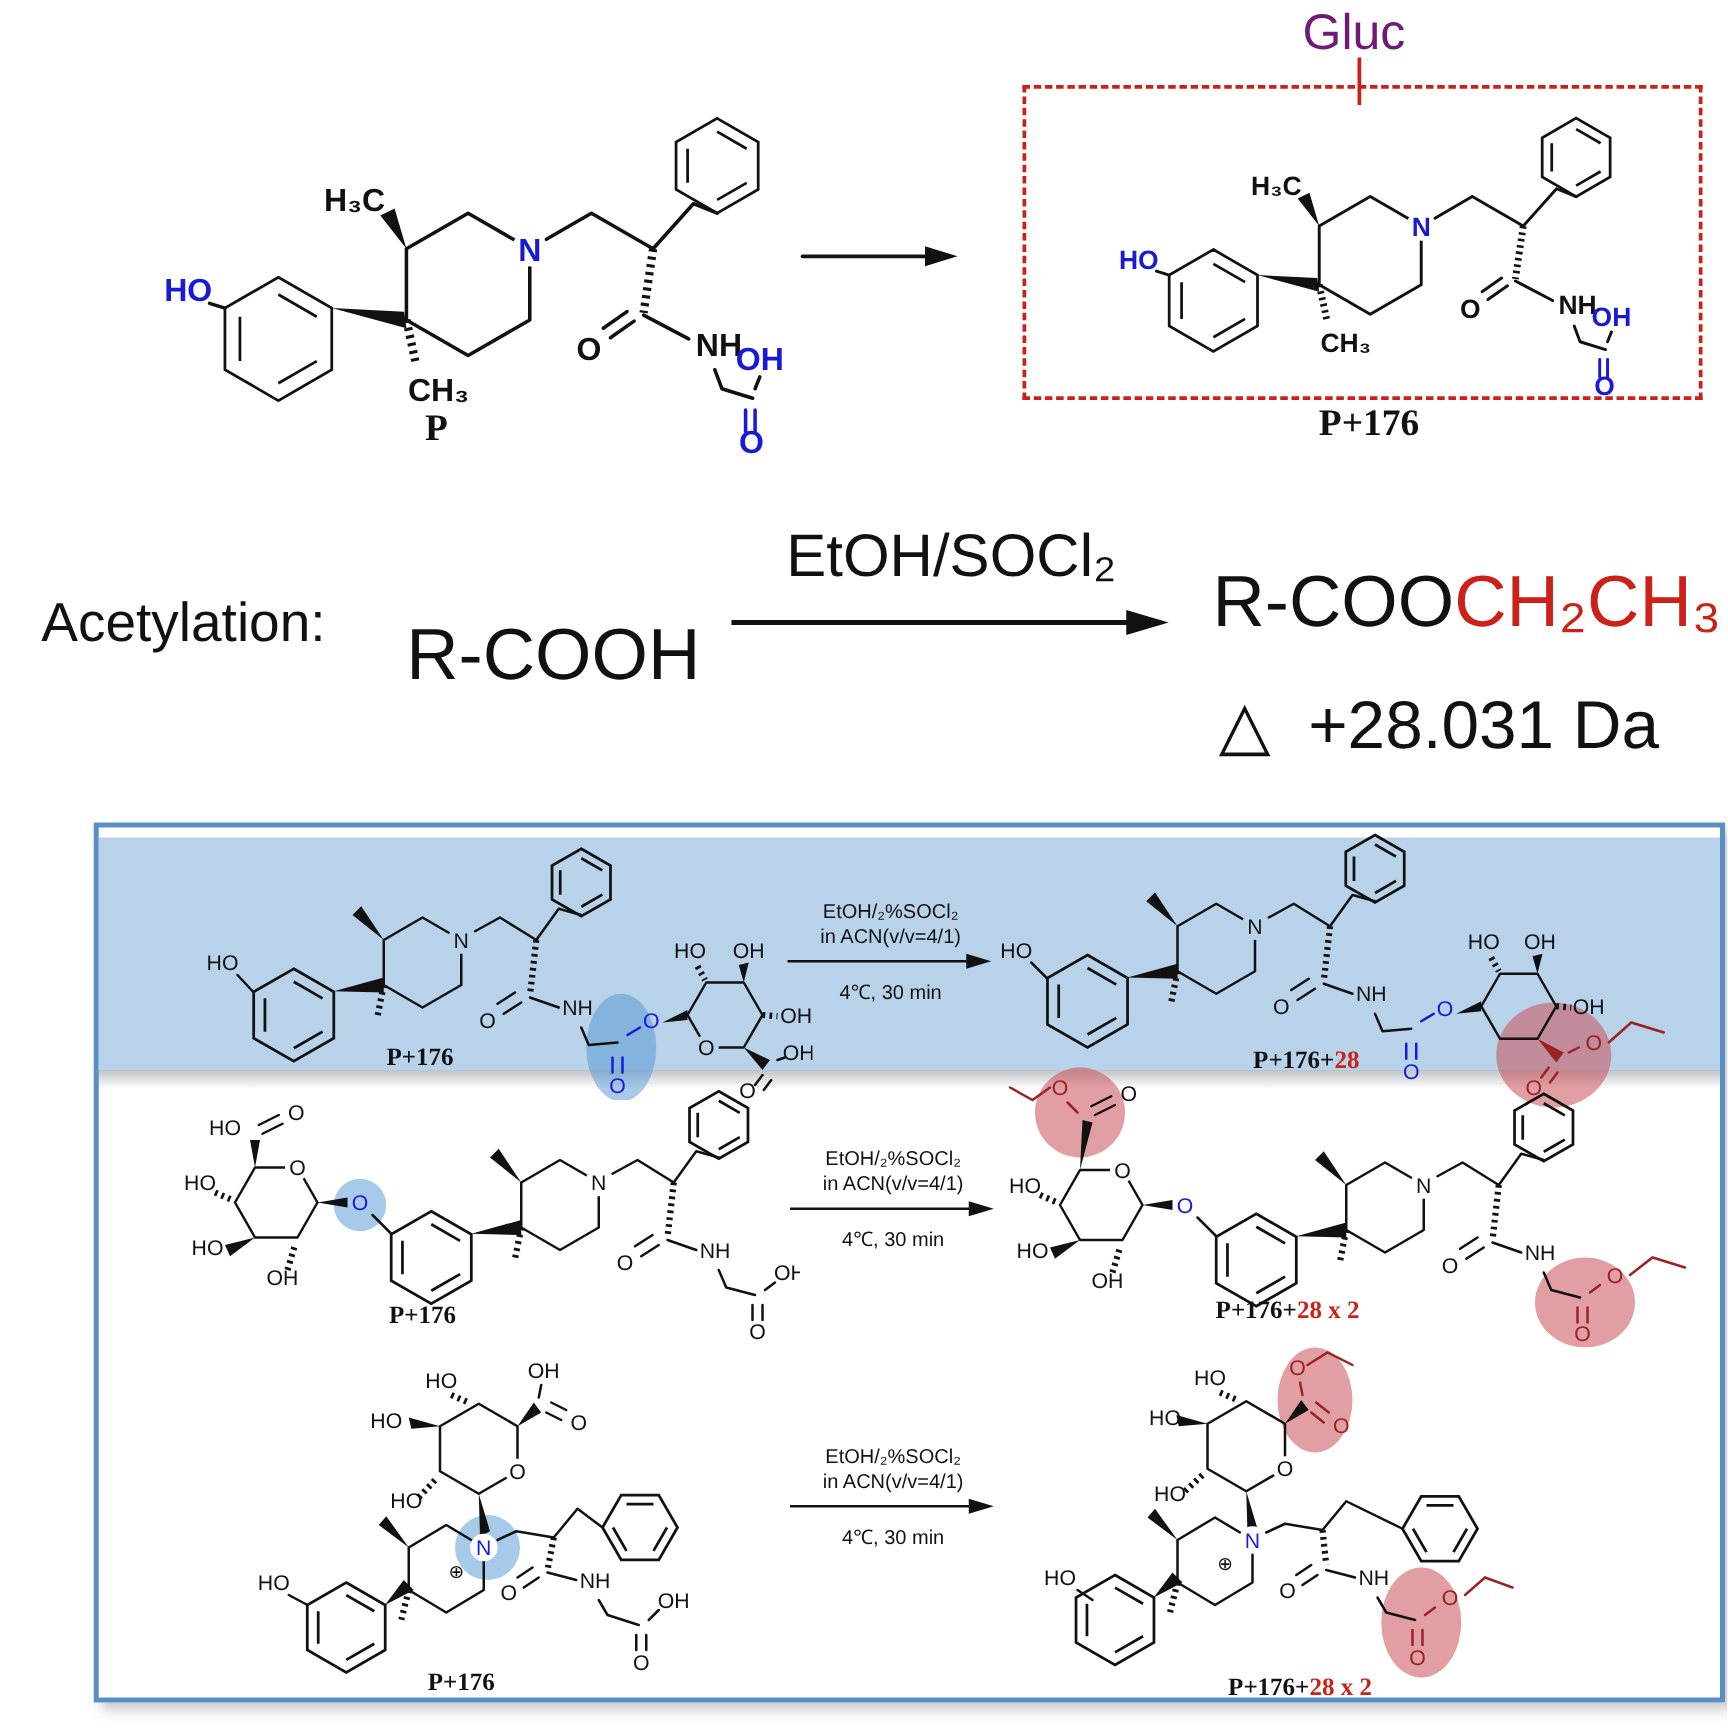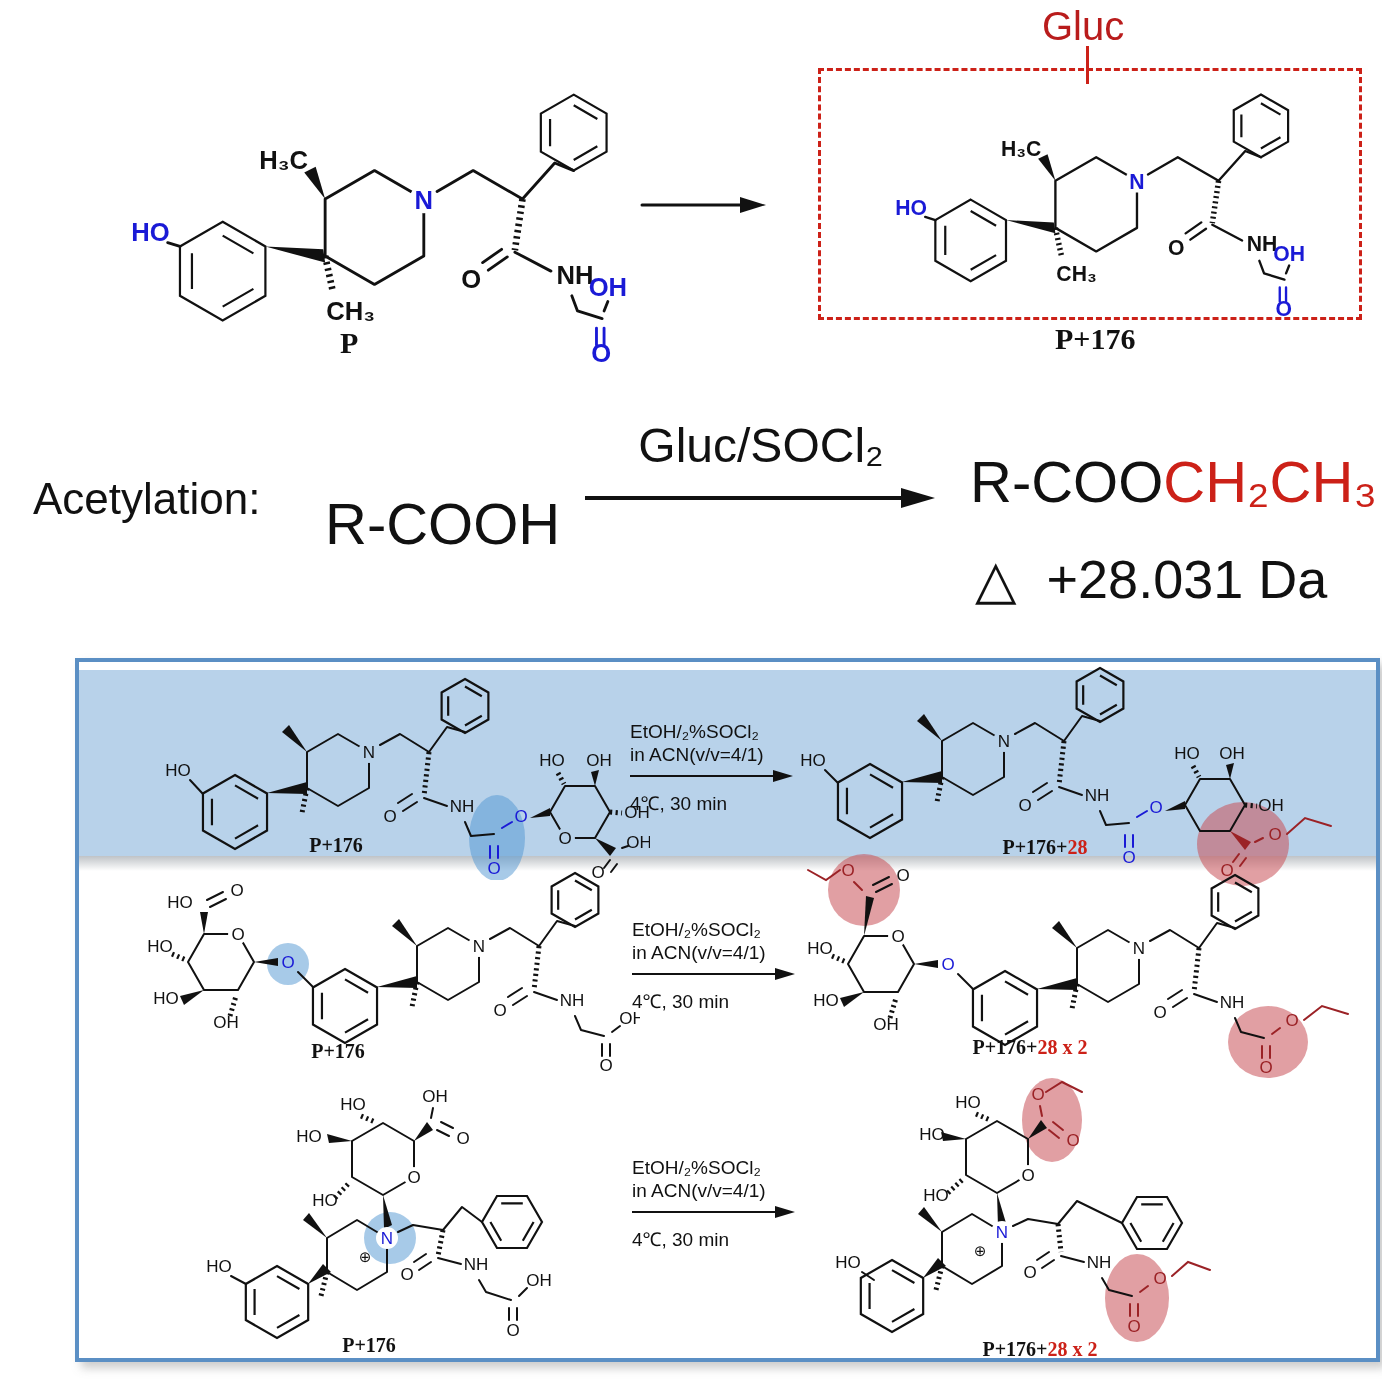--- a/index.html
+++ b/index.html
@@ -12,21 +12,21 @@
   
   .dashedbox{border:3px dashed #cc2118;}
   .glucline{width:3px;background:#cc2118;}
   
   .panel{border:4px solid #5b8fc4;background:#fff;box-sizing:border-box;
          box-shadow:6px 6px 9px rgba(110,110,110,.35);}
   .band{position:absolute;left:0;right:0;background:#b8d2ea;}
   .bandshadow{position:absolute;left:0;right:0;height:15px;
               background:linear-gradient(to bottom,rgba(95,105,115,.40),rgba(95,105,115,0));}
   
-  .cond{font-size:19px;line-height:1.22;color:#111;white-space:nowrap;}
+  .cond{font-size:16px;line-height:1.22;color:#111;white-space:nowrap;text-align:center;}
   
   svg text{font-family:"Liberation Sans",sans-serif;}
   .bk{stroke:#111;stroke-width:2;fill:none;stroke-linecap:round;stroke-linejoin:round;}
   .bk3{stroke:#111;stroke-width:3;fill:none;stroke-linecap:round;stroke-linejoin:round;}
   .hash{stroke:#111;stroke-width:5;fill:none;stroke-dasharray:2.2,3.4;stroke-linecap:butt;}
   .hash3{stroke:#111;stroke-width:7;fill:none;stroke-dasharray:2.6,4;stroke-linecap:butt;}
   .wf{fill:#111;stroke:none;}
   .blb{stroke:#1a1ad6;stroke-width:2;fill:none;stroke-linecap:round;}
   .blb3{stroke:#1a1ad6;stroke-width:3;fill:none;stroke-linecap:round;}
   .rdb{stroke:#9b2226;stroke-width:2;fill:none;stroke-linecap:round;}
@@ -85,31 +85,31 @@
   <svg class="abs" style="left:80px;top:70px" width="551" height="296" viewBox="0 0 580 312">
     <use href="#structP"></use>
   </svg>
   <div class="abs toplabel" style="left:340px;top:326px">P</div>
 
   <svg class="abs" style="left:640px;top:193px" width="130" height="24" viewBox="0 0 130 24">
     <path class="bk3" d="M2,12 L103,12"></path>
       <polygon class="wf" points="100,4 126,12 100,20"></polygon>
   </svg>
 
-  <div class="abs bigtxt" style="left:1042px;top:4px;font-size:40px;color:#b91c1c">Gluc</div>
+  <div class="abs bigtxt" style="left:1042px;top:4px;font-size:40px;color:#701a75">Gluc</div>
   <div class="abs glucline" style="left:1086px;top:46px;height:38px"></div>
   <div class="abs dashedbox" style="left:818px;top:68px;width:538px;height:246px"></div>
   <svg class="abs" style="left:853px;top:74px" width="455" height="245" viewBox="0 0 580 312">
     <use href="#structP"></use>
   </svg>
   <div class="abs toplabel" style="left:1055px;top:322px">P+176</div>
 
   <div class="abs bigtxt" style="left:33px;top:474px;font-size:44px">Acetylation:</div>
   <div class="abs bigtxt" style="left:325px;top:490px;font-size:58px">R-COOH</div>
-  <div class="abs bigtxt" style="left:585px;top:418px;width:352px;text-align:center;font-size:48px">Gluc/SOCl₂</div>
+  <div class="abs bigtxt" style="left:585px;top:418px;width:352px;text-align:center;font-size:48px">EtOH/SOCl₂</div>
   <svg class="abs" style="left:585px;top:485px" width="352" height="26" viewBox="0 0 352 26">
     <path d="M0,13 L320,13" stroke="#111" stroke-width="4" fill="none"></path>
       <polygon class="wf" points="316,3 350,13 316,23"></polygon>
   </svg>
   <div class="abs bigtxt" style="left:970px;top:448px;font-size:58px"><span>R-COO</span><span class="redt">CH₂CH₃</span></div>
   <div class="abs bigtxt" style="left:975px;top:548px;font-size:54px"><span>△</span>&nbsp;&nbsp;<span>+28.031 Da</span></div>
 
   <div class="abs panel" style="left:75px;top:658px;width:1305px;height:704px">
     <div class="band" style="top:8px;height:186px"></div>
     <div class="bandshadow" style="top:194px"></div>

